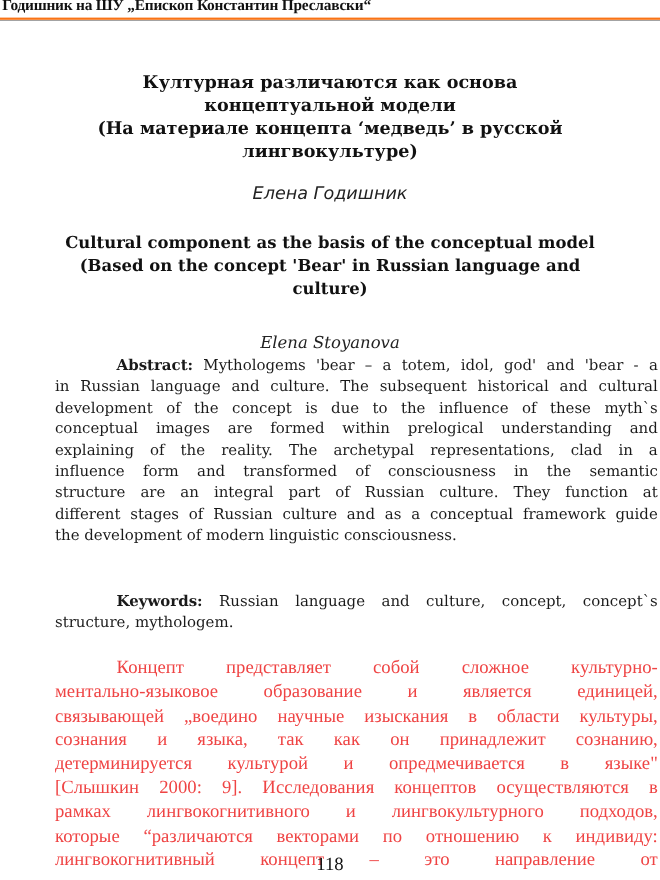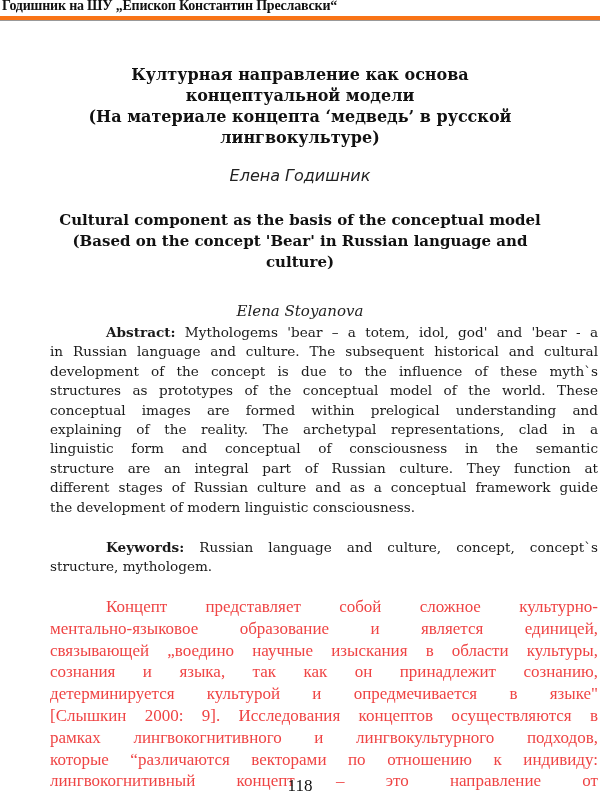--- a/index.html
+++ b/index.html
@@ -13,21 +13,21 @@
       position: relative;
       overflow: hidden;
       color: #111;
     }
     .running-header {
       position: absolute;
       left: 0;
       top: 0;
       width: 600px;
       height: 16px;
-      border-bottom: 4px solid #f97316;
+      border-bottom: 2px solid #f97316;
       box-shadow: 0 1px 0 #999;
     }
     .running-header span {
       position: absolute;
       left: 2px;
       top: -2px;
       font-family: "Liberation Serif", serif;
       font-weight: bold;
       font-size: 14px;
       letter-spacing: -0.2px;
@@ -139,44 +139,43 @@
     }
   </style>
 </head>
 <body>
 
 <div class="running-header">
   <span>Годишник на ШУ „Епископ Константин Преславски“</span>
 </div>
 
 <div class="title-block title-ru">
-  <div>Културная направление как основа</div>
+  <div>Културная различаются как основа</div>
   <div>концептуальной модели</div>
   <div>(На материале концепта ‘медведь’ в русской</div>
   <div>лингвокультуре)</div>
 </div>
 
 <div class="author-ru">Елена Годишник</div>
 
 <div class="title-block title-en">
   <div>Cultural component as the basis of the conceptual model</div>
   <div>(Based on the concept 'Bear' in Russian language and</div>
   <div>culture)</div>
 </div>
 
 <div class="author-en">Elena Stoyanova</div>
 
 <div class="abstract">
   <span class="jline indent"><span class="label-bold">Abstract:</span><span> Mythologems 'bear – a totem, idol, god' and 'bear - a</span></span>
   <span class="jline">in Russian language and culture. The subsequent historical and cultural</span>
   <span class="jline">development of the concept is due to the influence of these myth`s</span>
-  <span class="jline">structures as prototypes of the conceptual model of the world. These</span>
   <span class="jline">conceptual images are formed within prelogical understanding and</span>
   <span class="jline">explaining of the reality. The archetypal representations, clad in a</span>
-  <span class="jline">linguistic form and conceptual of consciousness in the semantic</span>
+  <span class="jline">influence form and transformed of consciousness in the semantic</span>
   <span class="jline">structure are an integral part of Russian culture. They function at</span>
   <span class="jline">different stages of Russian culture and as a conceptual framework guide</span>
   <span class="jline last">the development of modern linguistic consciousness.</span>
 </div>
 
 <div class="keywords">
   <span class="jline indent"><span class="label-bold">Keywords:</span><span> Russian language and culture, concept, concept`s</span></span>
   <span class="jline last">structure, mythologem.</span>
 </div>
 

